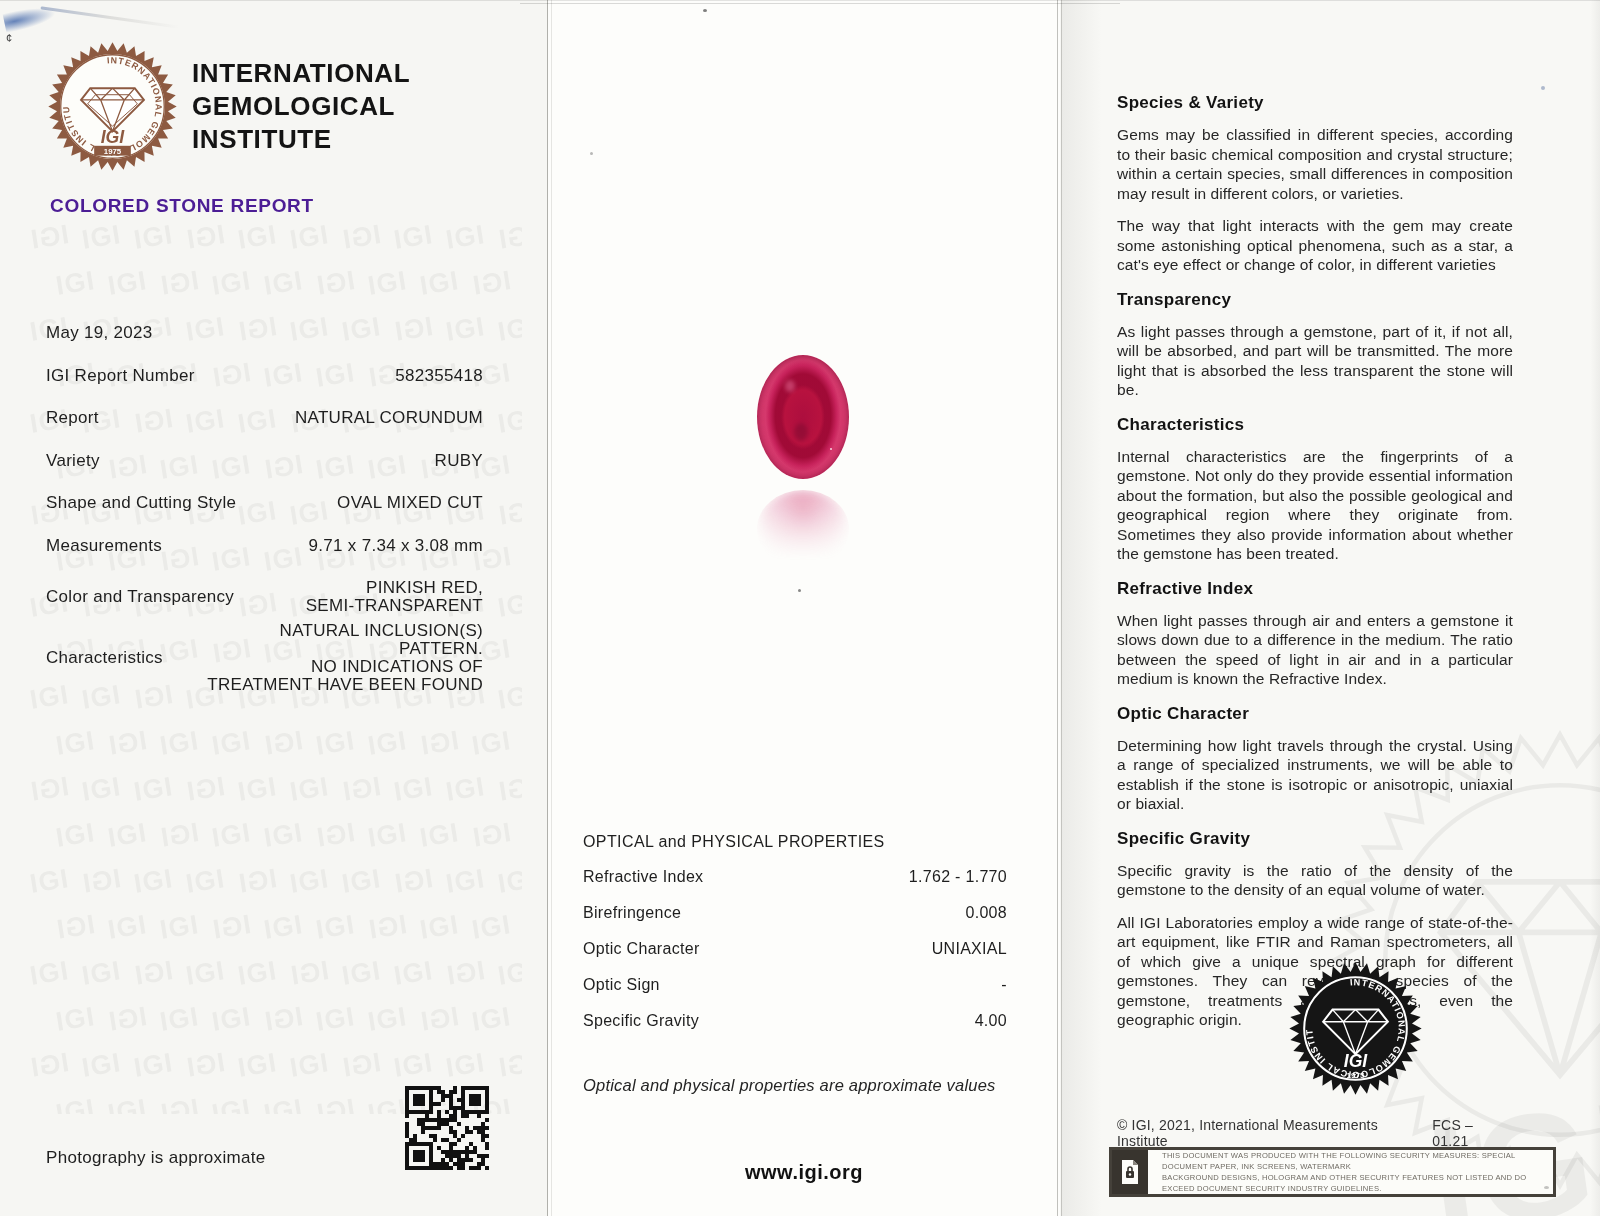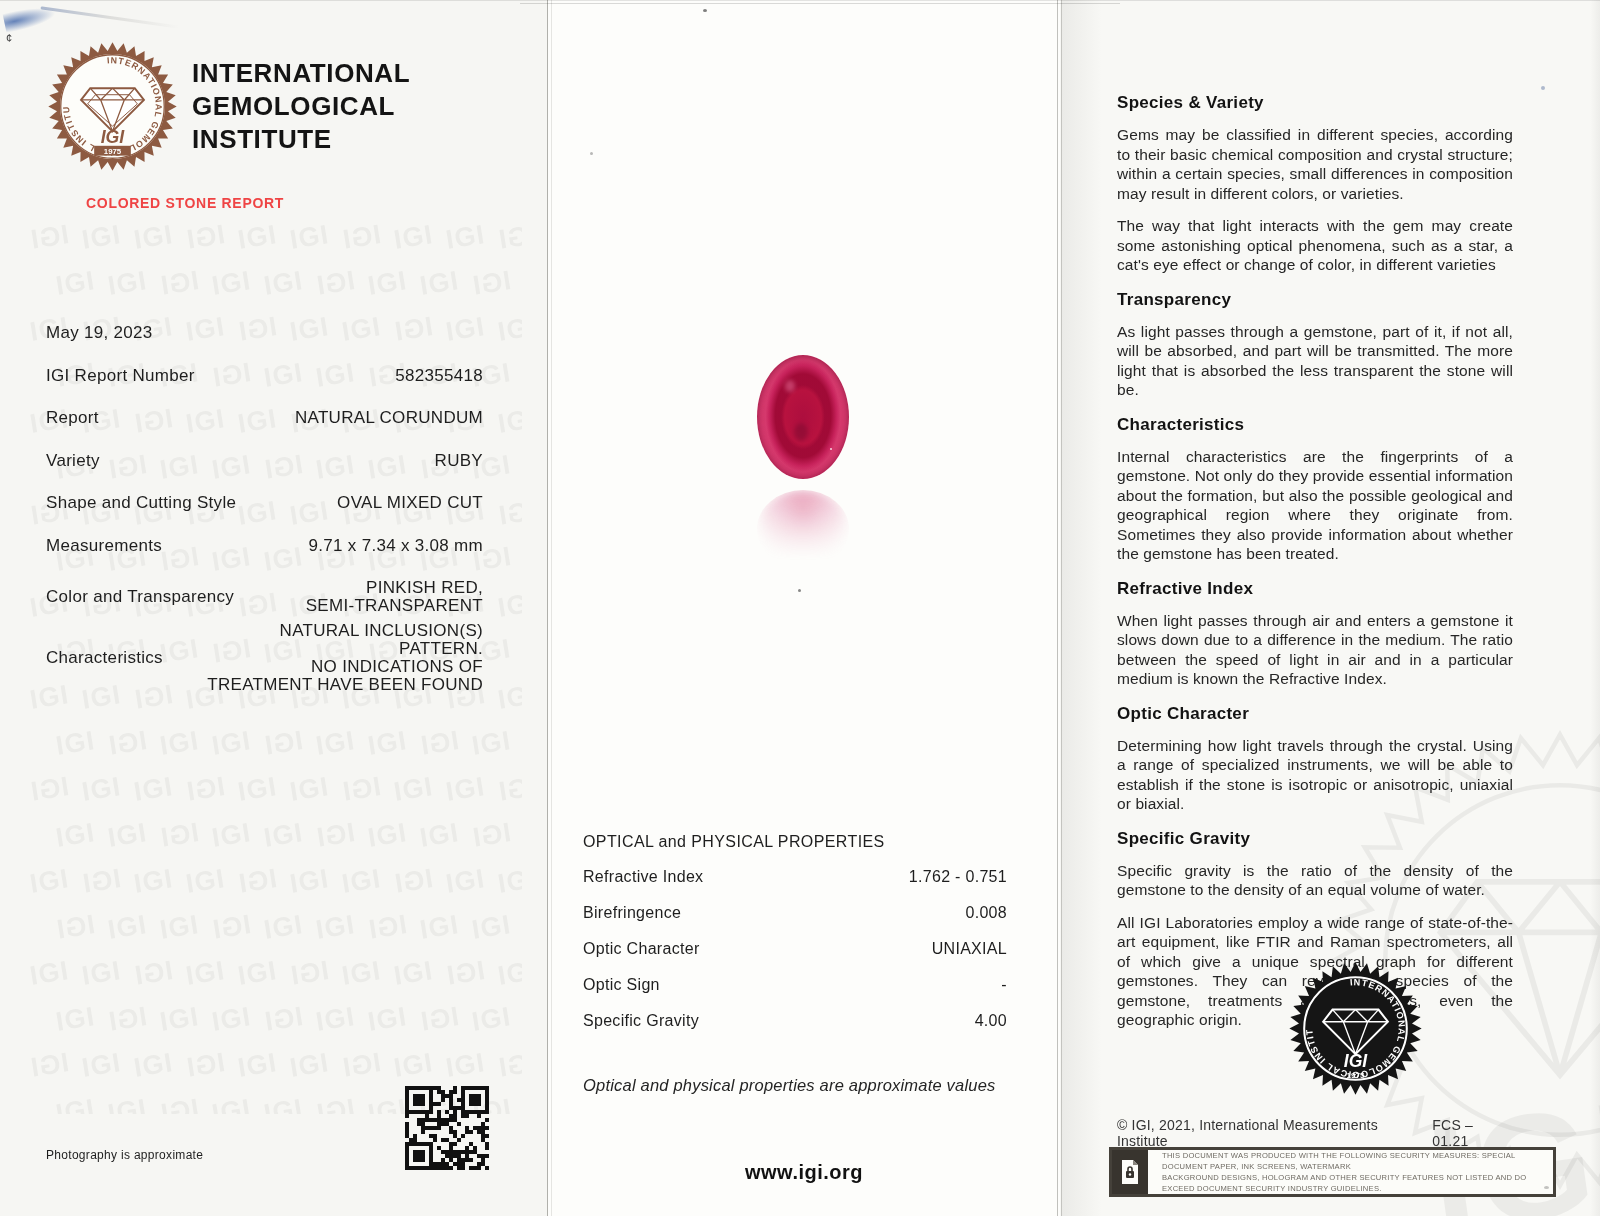--- a/index.html
+++ b/index.html
@@ -32,33 +32,33 @@
 
   
   .wm-bigseal { position:absolute; left:1330px; top:730px; width:460px; height:460px; opacity:.05; }
   .wm-bigigi  { position:absolute; left:1430px; top:1080px; font-size:150px; font-weight:bold;
                 color:rgba(0,0,0,.05); transform:rotate(-8deg); letter-spacing:4px; }
 
   
   .logo-seal { position:absolute; left:47px; top:41px; width:131px; height:131px; }
   .org-title { position:absolute; left:192px; top:57px; font-size:26px; line-height:33px;
                font-weight:bold; color:#141414; letter-spacing:.6px; }
-  .report-type { position:absolute; left:50px; top:195px; font-size:14px; font-weight:bold;
-                 color:#ef4444; letter-spacing:.7px;margin-left:36px; }
+  .report-type { position:absolute; left:50px; top:195px; font-size:19px; font-weight:bold;
+                 color:#4c1d95; letter-spacing:.7px; }
 
   
   .fields { position:absolute; left:46px; top:324px; width:437px; }
   .frow { display:flex; justify-content:space-between; align-items:center;
           font-size:17px; line-height:18px; color:#1e1e1e; letter-spacing:.3px; margin-bottom:24.5px; }
   .frow .value { text-align:right; white-space:pre-line; }
   .frow.tight { margin-bottom:7px; }
   .qr { position:absolute; left:405px; top:1086px; width:84px; height:84px; display:grid;
         grid-template-columns:repeat(21,1fr); grid-template-rows:repeat(21,1fr); }
   .qr i { display:block; } .qr i.d { background:#111; }
-  .photo-note { position:absolute; left:46px; top:1148px; font-size:12px; color:#1e1e1e; letter-spacing:.3px; }
+  .photo-note { position:absolute; left:46px; top:1148px; font-size:17px; color:#1e1e1e; letter-spacing:.3px; }
 
   
   .gem { position:absolute; left:757px; top:355px; width:92px; height:124px; border-radius:50%;
          background:
            radial-gradient(ellipse 33% 36% at 50% 50%, #ad0e3e 0%, #b8123f 60%, rgba(184,18,63,0) 72%),
            radial-gradient(ellipse 52% 58% at 50% 49%, rgba(158,8,52,.95) 58%, rgba(190,20,80,.6) 70%, rgba(190,20,80,0) 78%),
            radial-gradient(ellipse 100% 100% at 50% 50%, #cf2a60 0%, #d63a6e 45%, #db5583 68%, #e4799f 85%, #e4709a 100%);
          box-shadow: inset 0 2px 6px rgba(120,5,40,.5), inset 0 -3px 6px rgba(150,10,60,.45); }
   .gem-spot1 { position:absolute; left:40%; top:55%; width:14px; height:18px; border-radius:50%;
                background:#7e0a30; opacity:.55; filter:blur(2px); }
@@ -853,21 +853,21 @@
   <div class="gem">
     <div class="gem-spot1"></div>
     <div class="gem-spot2"></div>
   </div>
   <div class="gem-reflection"></div>
 
   <div class="props">
     <div class="props-title">OPTICAL and PHYSICAL PROPERTIES</div>
     <div class="prow">
       <span>Refractive Index</span>
-      <span>1.762 - 0.751</span>
+      <span>1.762 - 1.770</span>
     </div>
     <div class="prow">
       <span>Birefringence</span>
       <span>0.008</span>
     </div>
     <div class="prow">
       <span>Optic Character</span>
       <span>UNIAXIAL</span>
     </div>
     <div class="prow">

